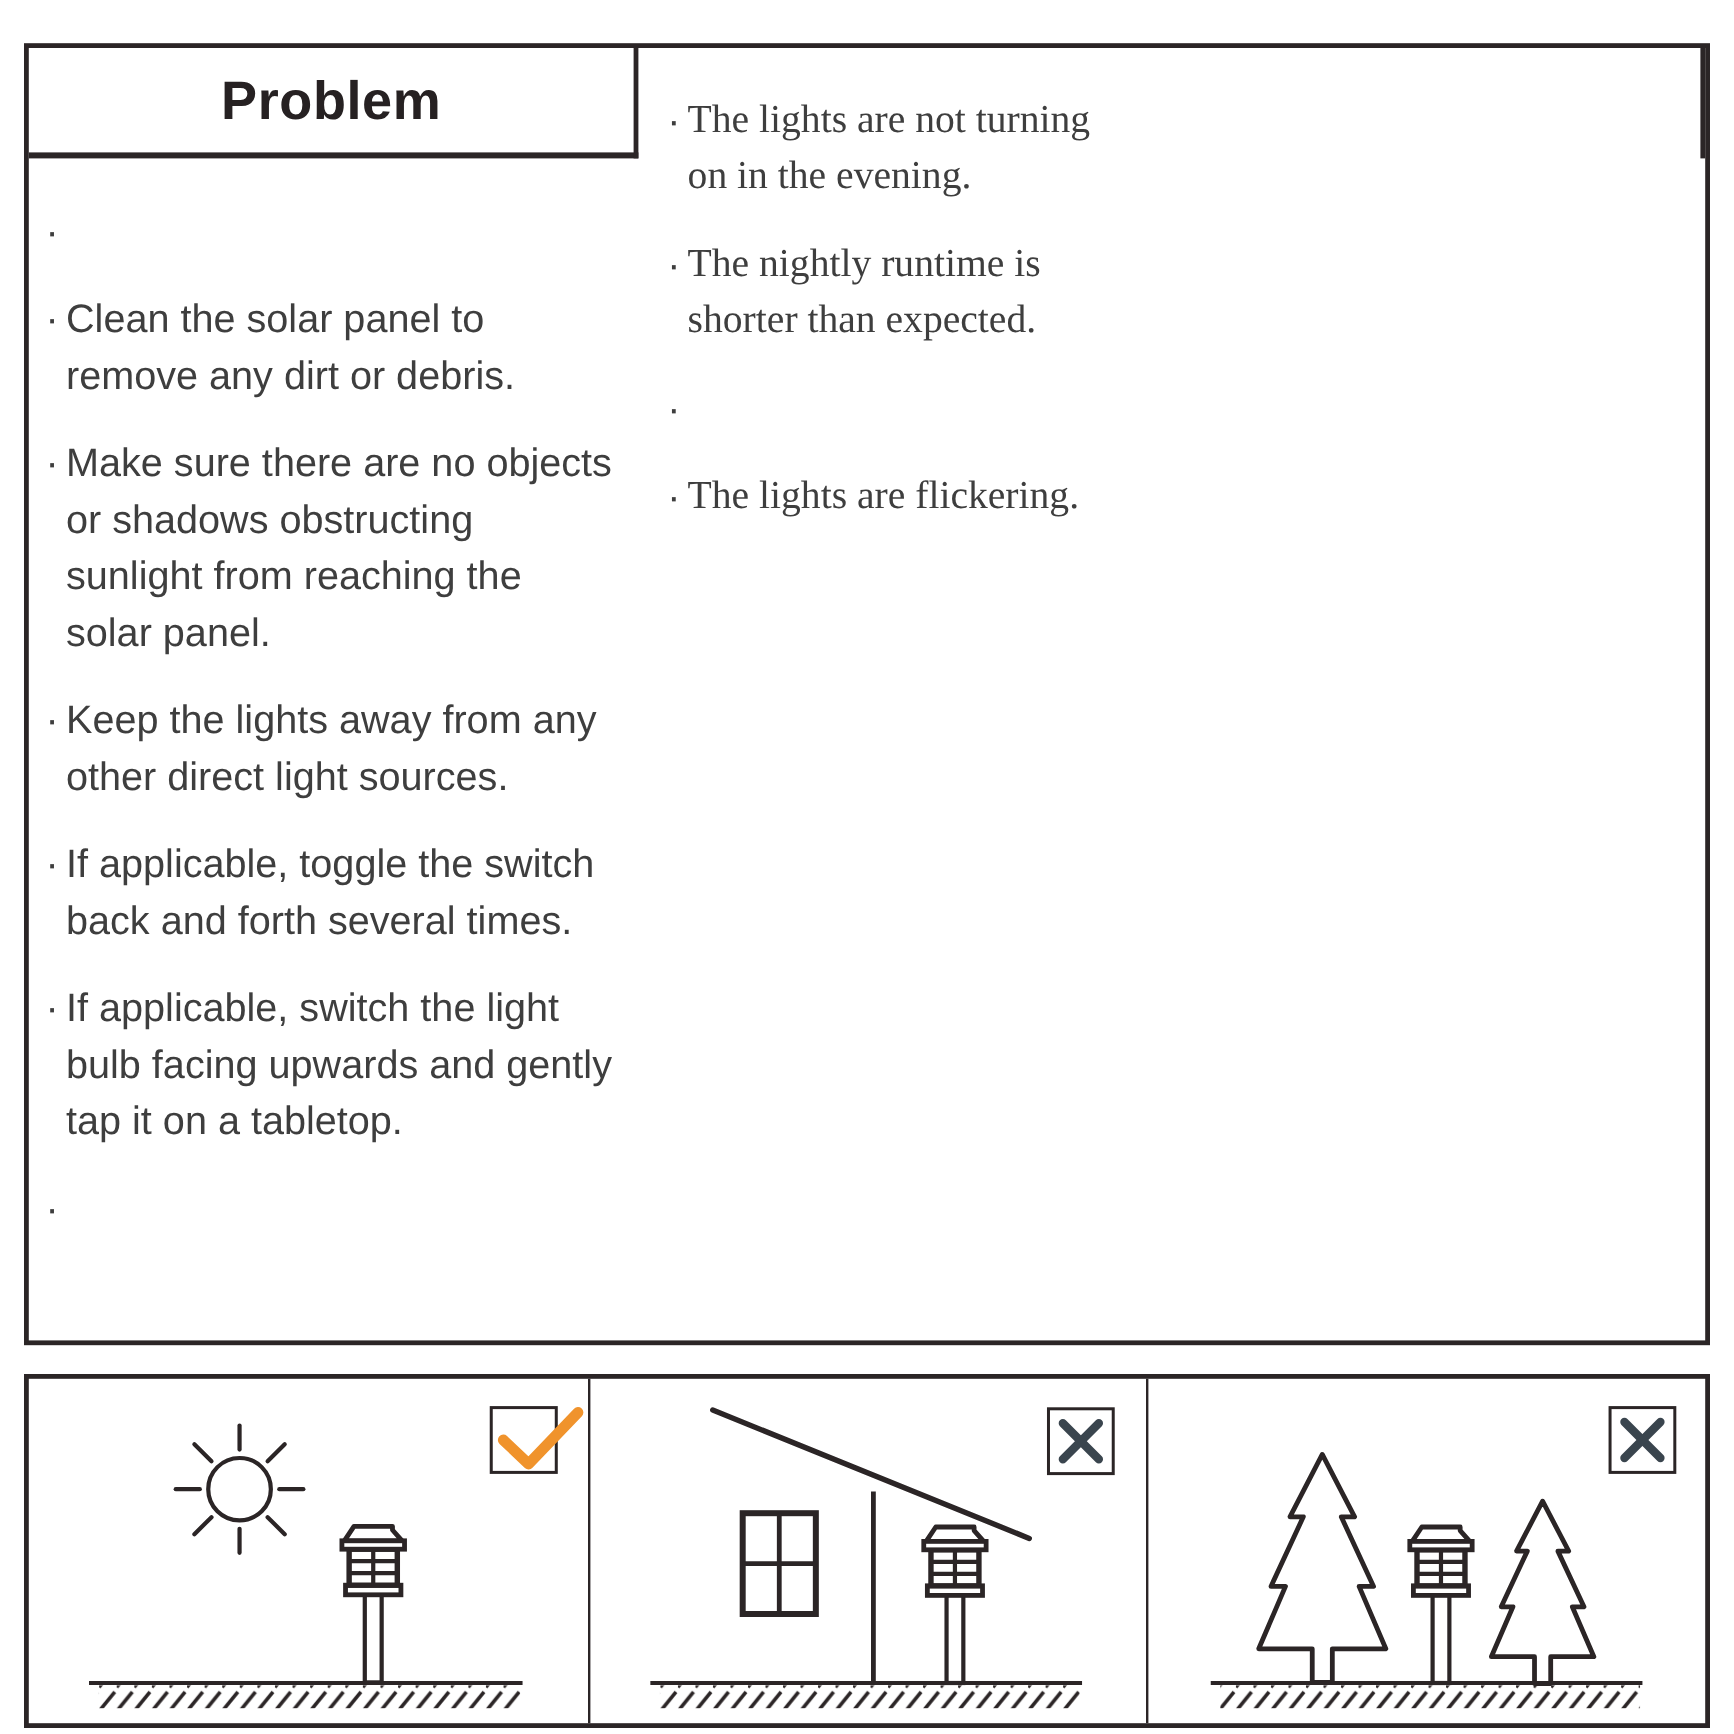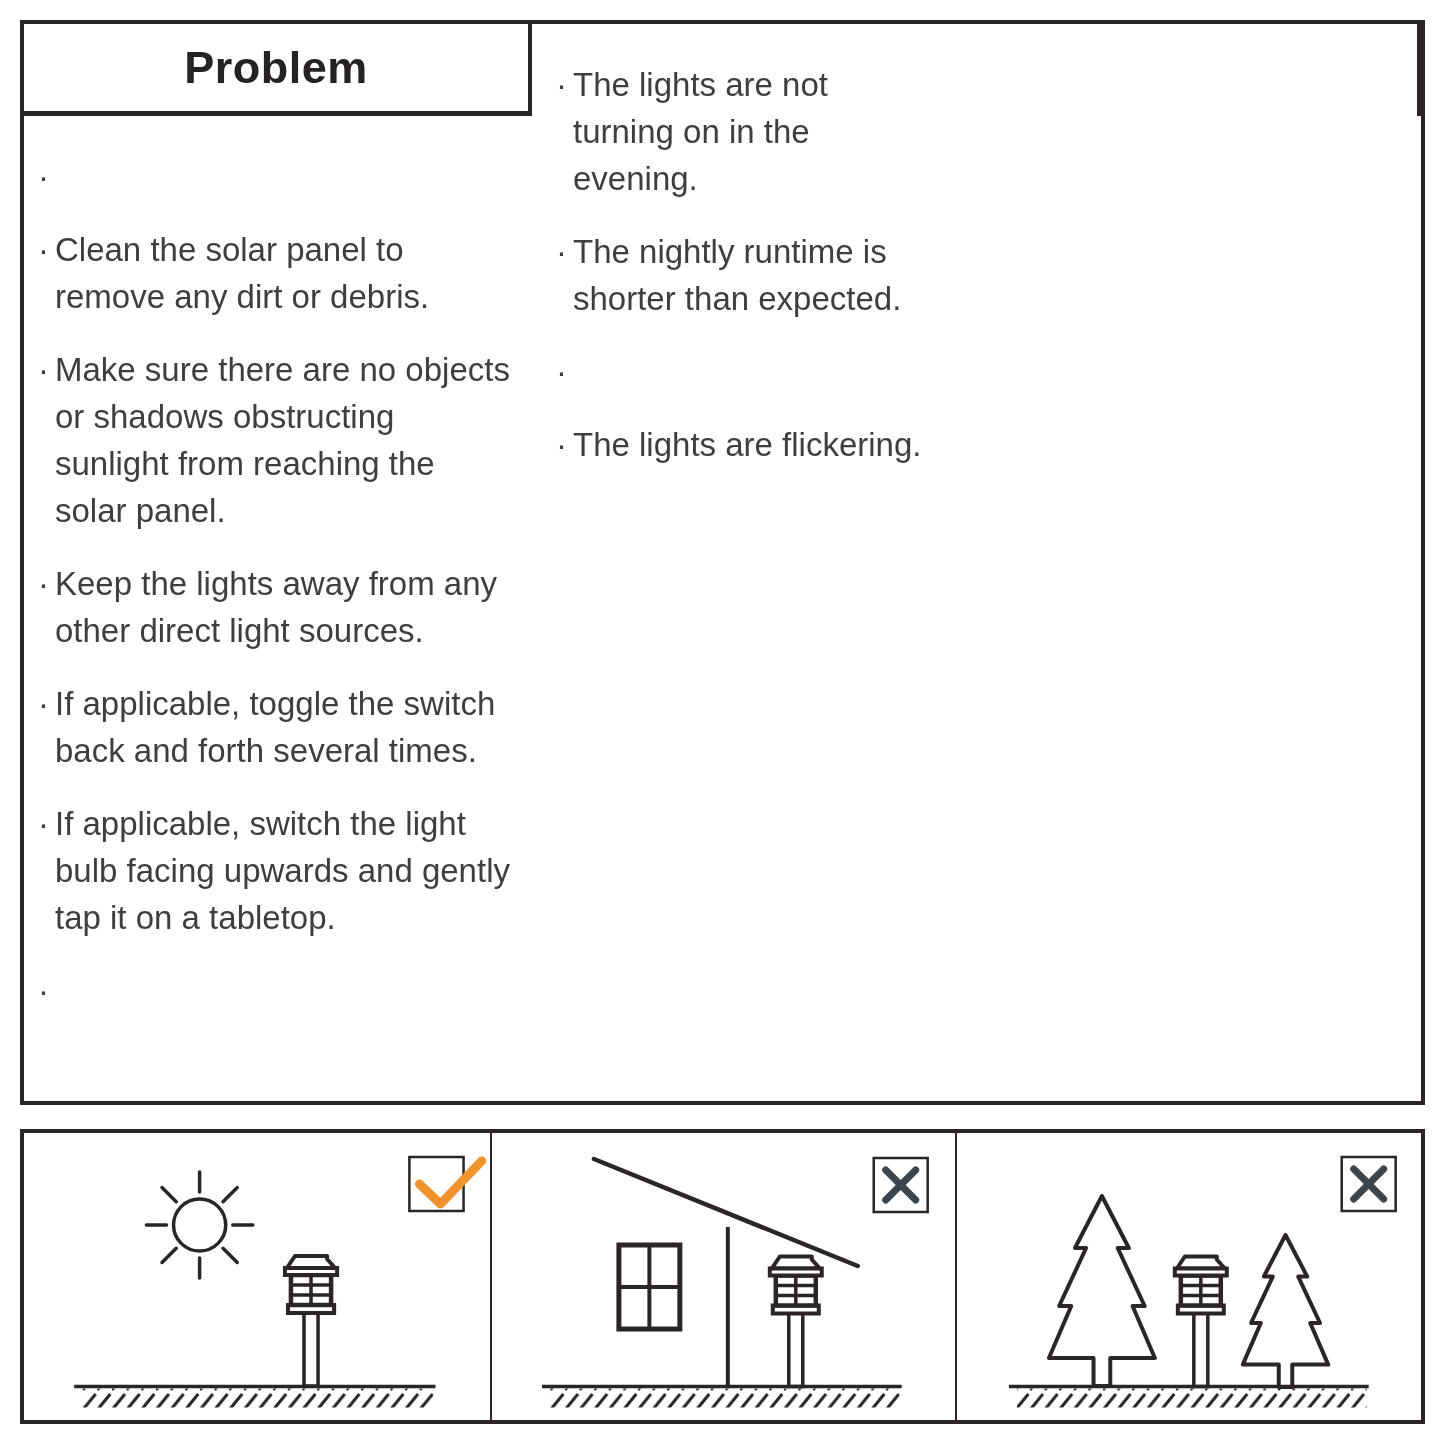--- a/index.html
+++ b/index.html
@@ -1,36 +1,36 @@
 <!DOCTYPE html>
 <html><head>
 <meta charset="utf-8">
 <style>
   html,body{margin:0;padding:0;background:#ffffff;}
   body{width:1445px;height:1445px;font-family:"Liberation Sans",sans-serif;color:#3e3e3e;}
-  .page{position:relative;width:1405px;margin:0 auto;padding-top:20px;}
+  .page{position:relative;width:1405px;margin:0 auto;padding-top:36px;}
 
   
   .ts-table{
     width:1405px;height:1085px;box-sizing:border-box;
     border:4px solid #2b2526;background:#ffffff;
     display:grid;grid-template-columns:508px 1fr;grid-template-rows:92px 1fr;
   }
   .th{
     display:flex;align-items:center;justify-content:center;
     border-bottom:5px solid #2b2526;
     font-size:45px;font-weight:700;color:#262122;letter-spacing:.5px;
   }
   .th.left{border-right:4px solid #2b2526;}
   .cell{box-sizing:border-box;}
   .cell.problem{border-right:4px solid #2b2526;padding:37px 18px 0 24px;}
   .cell.solution{padding:37px 18px 0 14px;}
   .item{display:flex;align-items:flex-start;margin-bottom:26px;font-size:33px;line-height:47px;}
   .item .bullet{flex:0 0 17px;text-align:left;}
-  .cell.problem .item .txt{max-width:360px;}
+  .cell.problem .item .txt{max-width:360px;font-family:Liberation Serif, serif;}
   .cell.solution .item .txt{max-width:672px;}
 
   
   .figures{
     margin-top:24px;width:1405px;height:295px;box-sizing:border-box;
     border:4px solid #2b2526;background:#ffffff;
     display:grid;grid-template-columns:1fr 1fr 1fr;
   }
   .figpanel{box-sizing:border-box;overflow:hidden;}
   .figpanel + .figpanel{border-left:2px solid #2b2526;}

